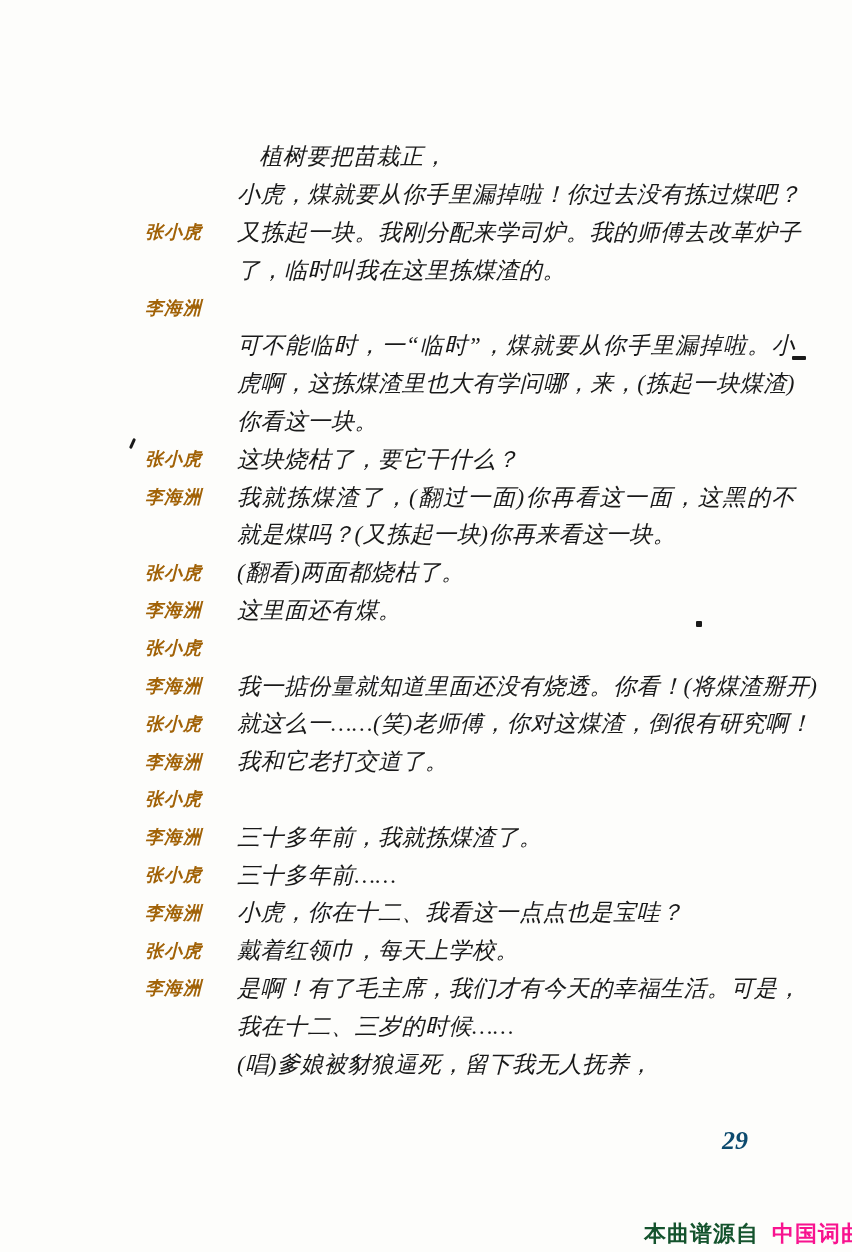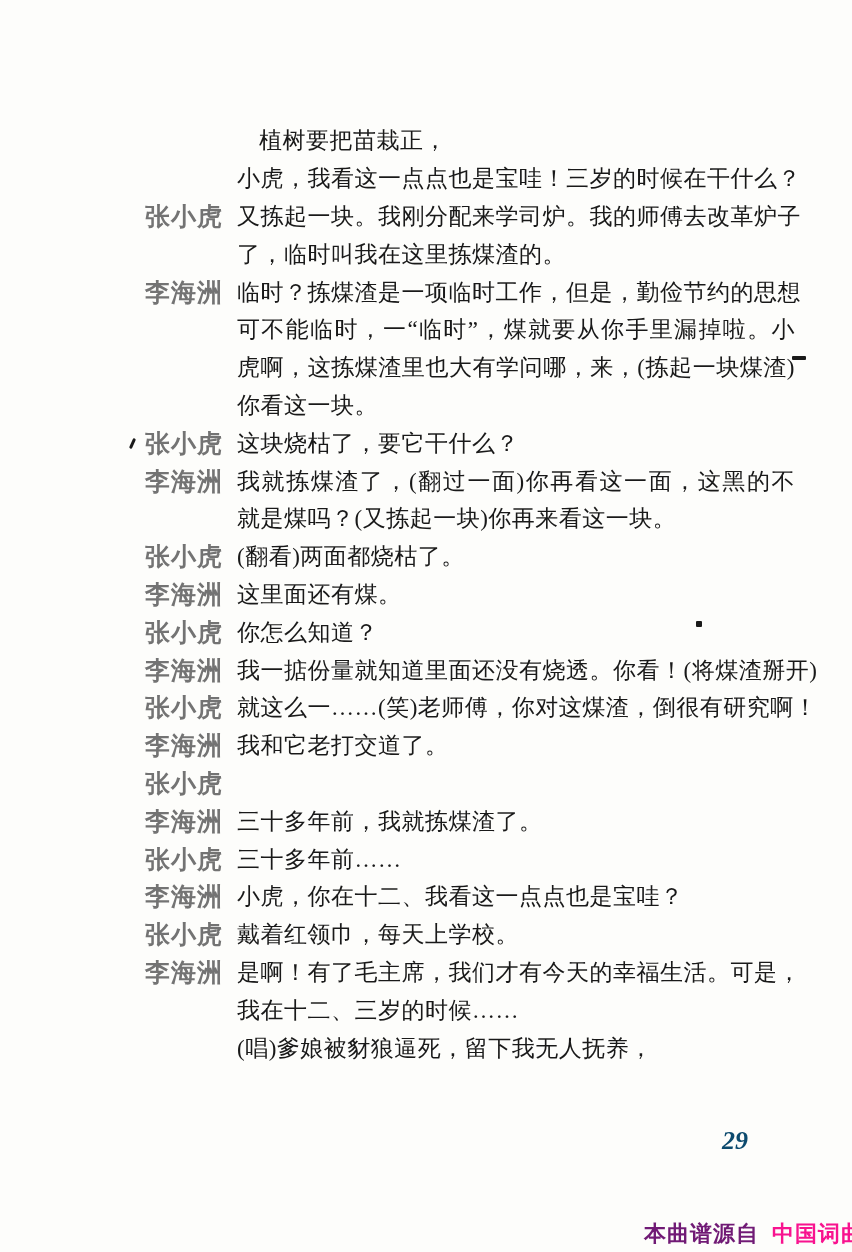--- a/index.html
+++ b/index.html
@@ -14,35 +14,36 @@
   .page {
     position: relative;
     width: 852px;
     height: 1252px;
     background: #fdfdfb;
     color: #161616;
   }
   .script-body {
     position: absolute;
     left: 145px;
-    top: 122px;
+    top: 138px;
     width: 690px;
+    font-style: italic;
   }
   .line-row {
     display: flex;
     height: 37.8px;
     align-items: center;
   }
   .speaker {
     flex: 0 0 92px;
-    font-size: 25px;
+    font-size: 18px;
     font-weight: 700;
     letter-spacing: 1px;
     white-space: nowrap;
-    color: #737373;
+    color: #a16207;
   }
   .line-text {
     flex: 0 0 auto;
     font-size: 23px;
     white-space: nowrap;
     color: #191919;
     letter-spacing: 0.5px;
   }
   .line-text.verse {
     padding-left: 22px;
@@ -67,21 +68,21 @@
     left: 644px;
     top: 1219px;
     display: flex;
     gap: 13px;
     font-family: "Liberation Sans", "DejaVu Sans", sans-serif;
     font-weight: 700;
     font-size: 22px;
     letter-spacing: 1px;
     white-space: nowrap;
   }
-  .footer-source { color: #701a75; }
+  .footer-source { color: #14532d; }
   .footer-site { color: #f8138f; }
   
   .artifact { position: absolute; background: #1a1a1a; }
   .artifact-apostrophe {
     left: 131px; top: 438px;
     width: 3px; height: 11px;
     transform: rotate(24deg);
     border-radius: 2px;
   }
   .artifact-dot {
@@ -102,36 +103,35 @@
 
   <div class="script-body">
     <div class="line-row">
       <div class="speaker"></div>
       <div class="line-text verse">植树要把苗栽正，</div>
     </div>
 
 
     <div class="line-row">
       <div class="speaker"></div>
-      <div class="line-text full">小虎，我看这一点点也是宝哇！三岁的时候在干什么？</div>
+      <div class="line-text full">小虎，煤就要从你手里漏掉啦！你过去没有拣过煤吧？</div>
     </div>
 
     <div class="line-row">
       <div class="speaker">张小虎</div>
       <div class="line-text full">又拣起一块。我刚分配来学司炉。我的师傅去改革炉子</div>
     </div>
 
     <div class="line-row">
       <div class="speaker"></div>
       <div class="line-text">了，临时叫我在这里拣煤渣的。</div>
     </div>
 
     <div class="line-row">
       <div class="speaker">李海洲</div>
-      <div class="line-text full">临时？拣煤渣是一项临时工作，但是，勤俭节约的思想</div>
     </div>
 
     <div class="line-row">
       <div class="speaker"></div>
       <div class="line-text full">可不能临时，一“临时”，煤就要从你手里漏掉啦。小</div>
     </div>
 
     <div class="line-row">
       <div class="speaker"></div>
       <div class="line-text full">虎啊，这拣煤渣里也大有学问哪，来，(拣起一块煤渣)</div>
@@ -162,21 +162,20 @@
       <div class="line-text">(翻看)两面都烧枯了。</div>
     </div>
 
     <div class="line-row">
       <div class="speaker">李海洲</div>
       <div class="line-text">这里面还有煤。</div>
     </div>
 
     <div class="line-row">
       <div class="speaker">张小虎</div>
-      <div class="line-text">你怎么知道？</div>
     </div>
 
     <div class="line-row">
       <div class="speaker">李海洲</div>
       <div class="line-text">我一掂份量就知道里面还没有烧透。你看！(将煤渣掰开)</div>
     </div>
 
     <div class="line-row">
       <div class="speaker">张小虎</div>
       <div class="line-text">就这么一……(笑)老师傅，你对这煤渣，倒很有研究啊！</div>

